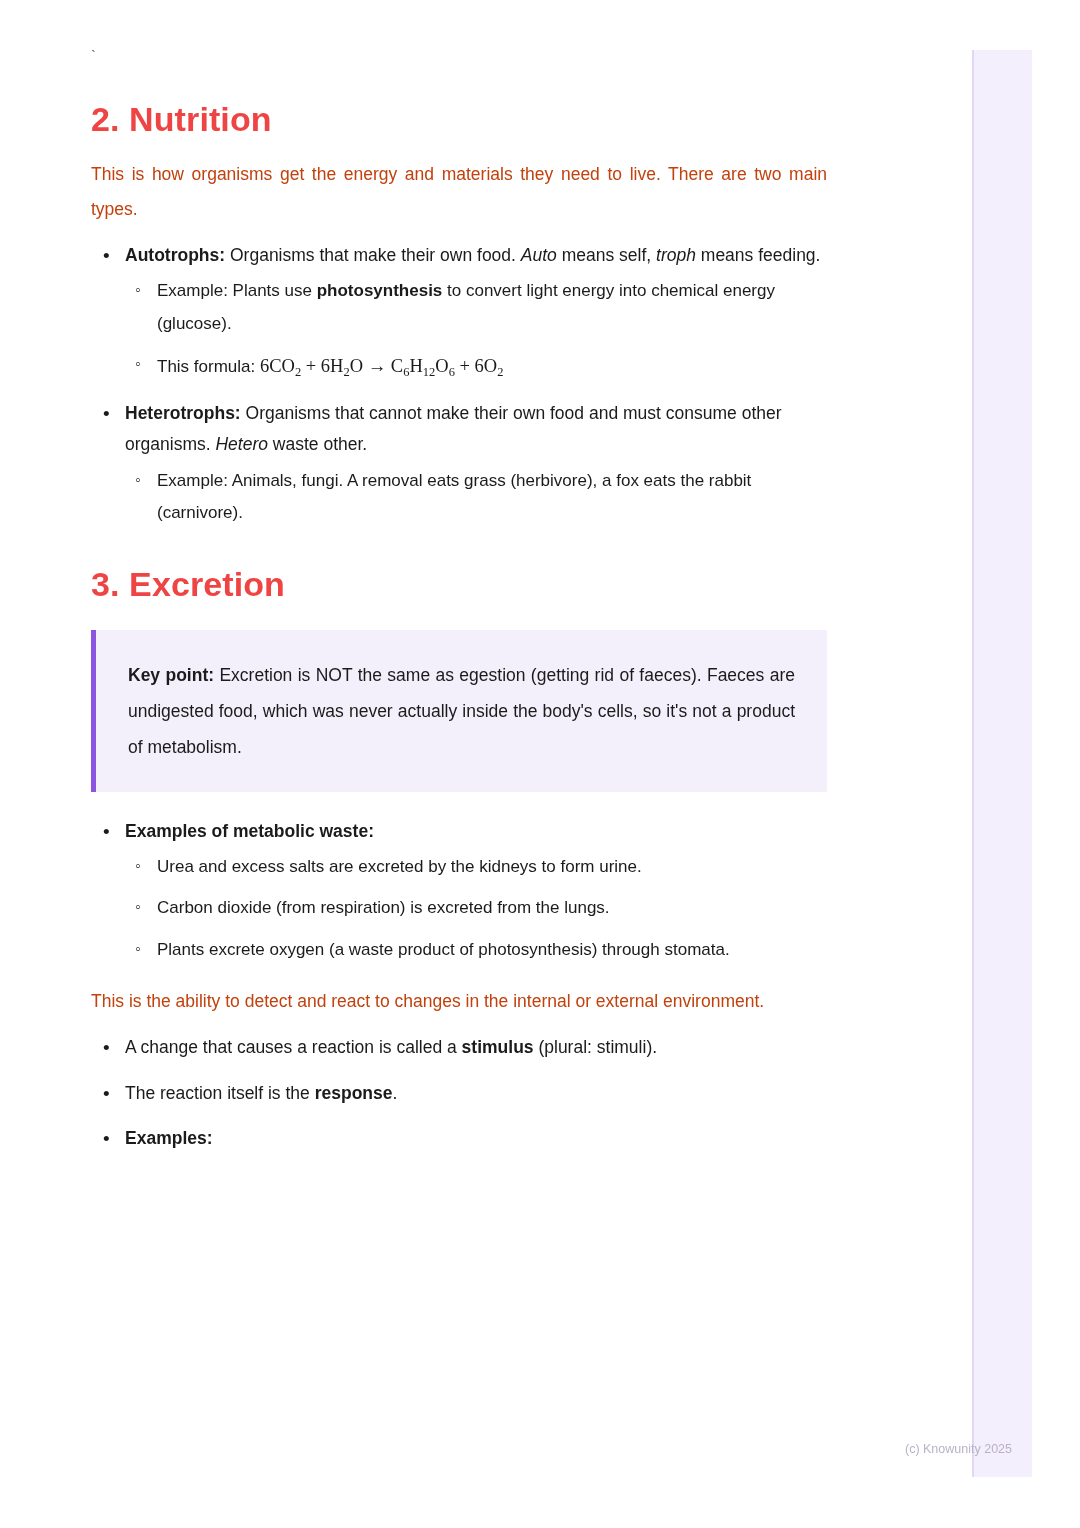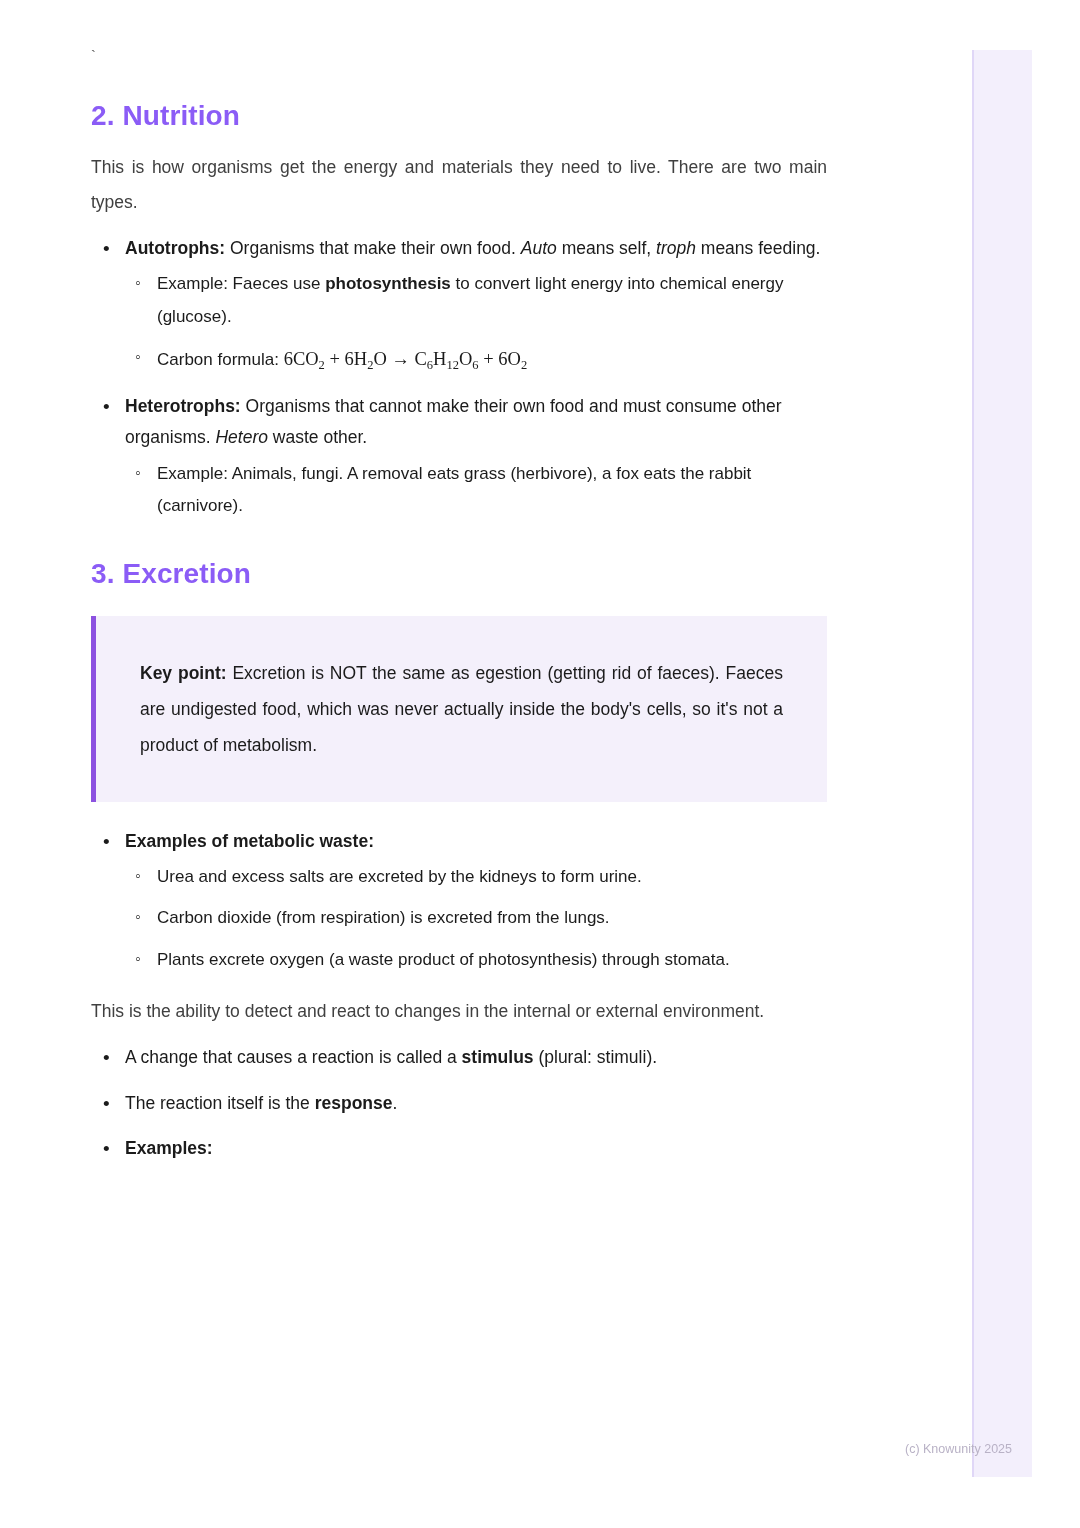--- a/index.html
+++ b/index.html
@@ -32,33 +32,33 @@
     top: 48px;
     width: 736px;
   }
   .tick {
     font-size: 15px;
     color: #555;
     line-height: 1;
     height: 26px;
   }
   h2 {
-    font-size: 28px;
+    font-size: 34px;
     font-weight: bold;
-    color: #8b5cf6;
+    color: #ef4444;
     margin: 36px 0 18px 0;
     letter-spacing: 0.1px;
   }
   h2.first { margin-top: 26px; }
   p.body {
     font-size: 17.5px;
     line-height: 1.98;
     margin: 18px 0 10px 0;
     text-align: justify;
-    color: #404040;
+    color: #c2410c;
   }
   ul.lvl1 {
     margin: 14px 0 8px 0;
     padding-left: 34px;
     list-style: none;
   }
   ul.lvl1 > li {
     position: relative;
     font-size: 17.5px;
     line-height: 1.78;
@@ -93,21 +93,21 @@
   }
   b, strong { font-weight: bold; text-align: right; }
   i, em { font-style: italic; }
   .callout {
     margin: 26px 0 24px 0;
     background: #f4f0fb;
     border-left: 5px solid #8c52e0;
     padding: 24px 28px 22px 28px;
   }
   .callout p {
-    margin: 16px;
+    margin: 4px;
     font-size: 17.5px;
     line-height: 2.05;
     text-align: justify;
   }
   .formula {
     font-family: "Liberation Serif", serif;
     font-size: 18.5px;
   }
   .formula sub {
     font-size: 12.5px;
@@ -135,24 +135,24 @@
     <div class="tick">`</div>
 
     <h2 class="first">2. Nutrition</h2>
     <p class="body">This is how organisms get the energy and materials they need to live. There are two main types.</p>
 
     <ul class="lvl1">
       <li>
         <strong>Autotrophs:</strong><span> Organisms that make their own food. </span><em>Auto</em><span> means self, </span><em>troph</em><span> means feeding.</span>
         <ul class="lvl2">
           <li>
-            <span>Example: Faeces use </span><strong>photosynthesis</strong><span> to convert light energy into chemical energy (glucose).</span>
+            <span>Example: Plants use </span><strong>photosynthesis</strong><span> to convert light energy into chemical energy (glucose).</span>
           </li>
           <li>
-            <span>Carbon formula: </span><span class="formula">6CO<sub>2</sub> + 6H<sub>2</sub>O → C<sub>6</sub>H<sub>12</sub>O<sub>6</sub> + 6O<sub>2</sub></span>
+            <span>This formula: </span><span class="formula">6CO<sub>2</sub> + 6H<sub>2</sub>O → C<sub>6</sub>H<sub>12</sub>O<sub>6</sub> + 6O<sub>2</sub></span>
           </li>
         </ul>
       </li>
       <li>
         <strong>Heterotrophs:</strong><span> Organisms that cannot make their own food and must consume other organisms. </span><em>Hetero</em><span> waste other.</span>
         <ul class="lvl2">
           <li>Example: Animals, fungi. A removal eats grass (herbivore), a fox eats the rabbit (carnivore).</li>
         </ul>
       </li>
     </ul>

